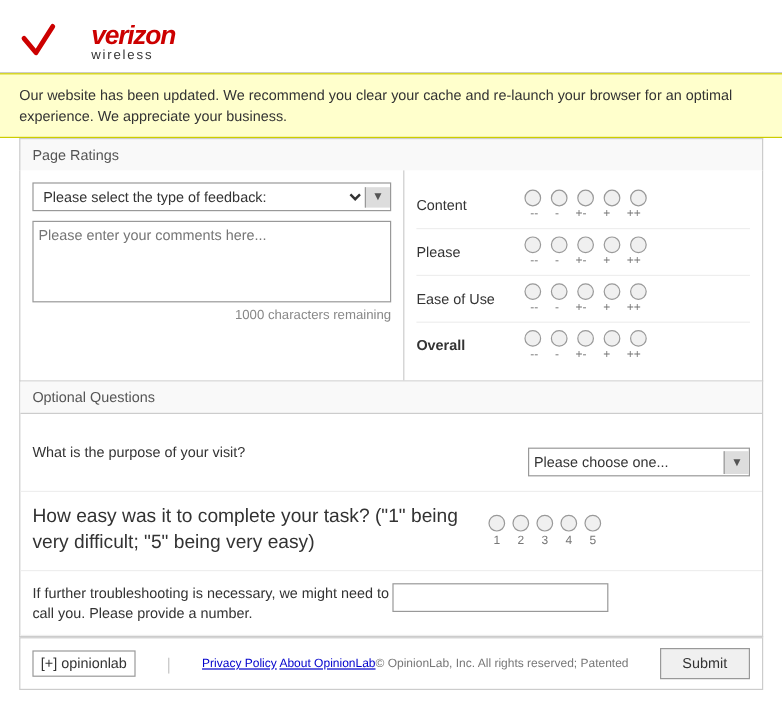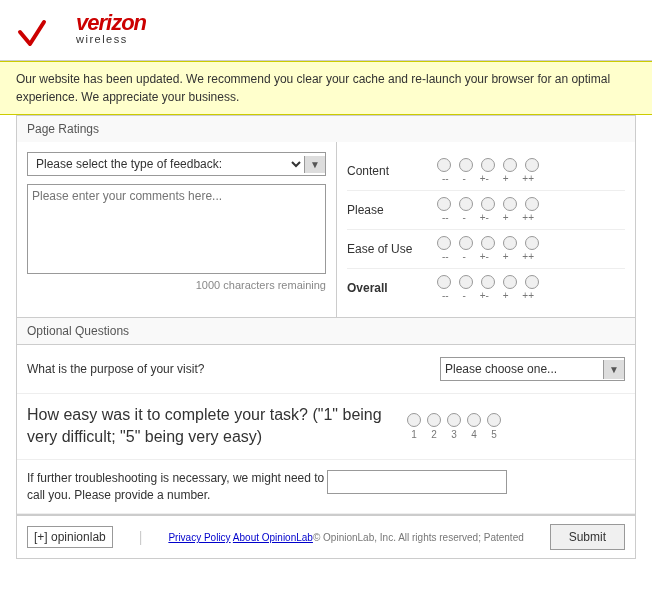--- a/index.html
+++ b/index.html
@@ -87,21 +87,21 @@
       padding: 3px 4px;
       flex: 1;
       color: #333;
       outline: none;
       cursor: pointer;
     }
 
     
     .comments-textarea {
       width: 100%;
-      height: 90px;
+      height: 68px;
       border: 1px solid #999;
       font-size: 12px;
       color: #999;
       padding: 4px;
       resize: none;
       font-family: Arial, sans-serif;
       outline: none;
     }
     .char-count {
       text-align: right;
@@ -185,20 +185,21 @@
     .optional-answer {
       display: flex;
       align-items: center;
     }
     .dropdown-wrap {
       display: flex;
       align-items: center;
       border: 1px solid #999;
       background: #fff;
       width: 185px;
+      margin-top: 16px;
     }
     .dropdown-wrap select {
       border: none;
       background: transparent;
       font-size: 12px;
       padding: 4px 4px;
       flex: 1;
       color: #333;
       outline: none;
       cursor: pointer;
@@ -308,21 +309,21 @@
       border: 1px solid #999;
       padding: 5px 18px;
       font-size: 12px;
       cursor: pointer;
       color: #333;
     }
 
     
     .logo-container {
       display: flex;
-      align-items: flex-start;
+      align-items: flex-end;
       gap: 0;
     }
   </style>
 </head>
 <body>
 
 <div id="header">
   <div class="logo-container">
     <svg width="60" height="40" viewBox="0 0 60 40">
       <polyline points="4,20 14,32 28,10" stroke="#cc0000" stroke-width="4" fill="none" stroke-linecap="round" stroke-linejoin="round"></polyline>

